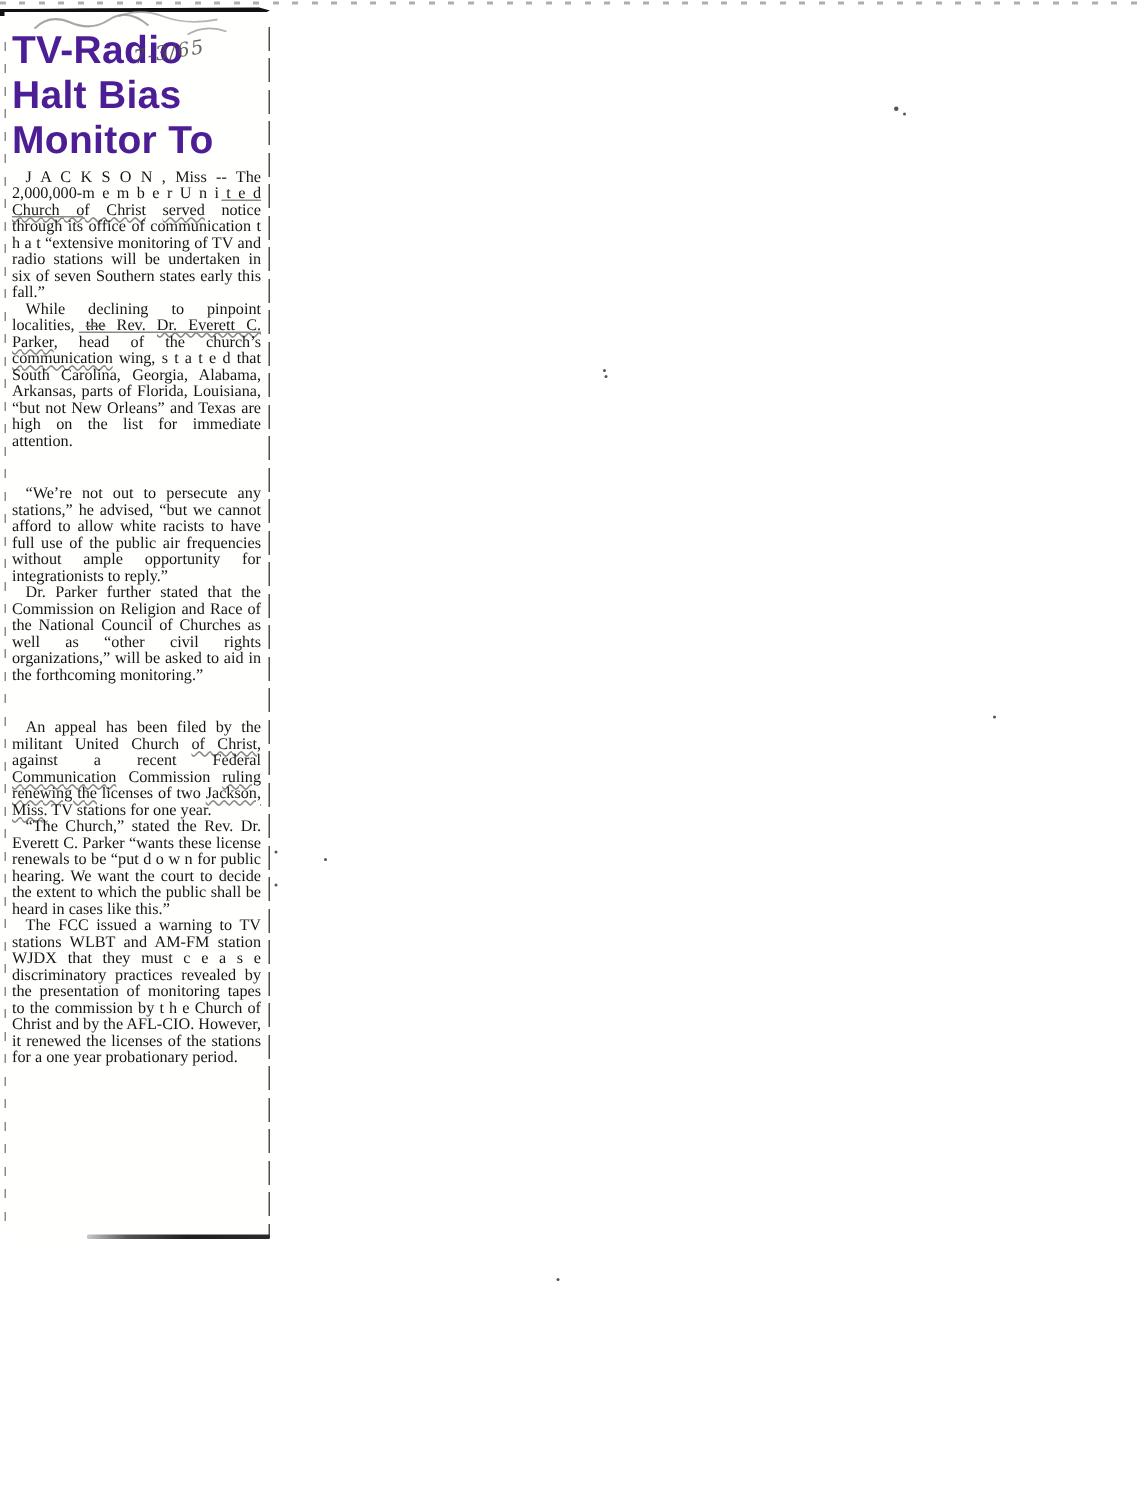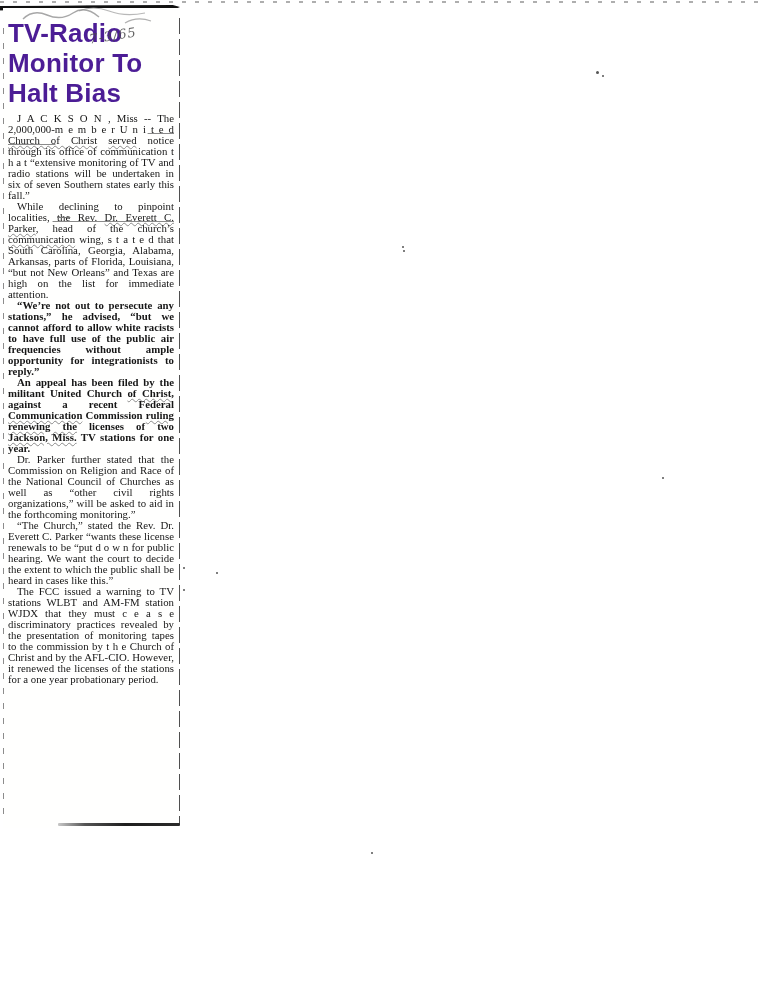--- a/index.html
+++ b/index.html
@@ -47,21 +47,21 @@
     font-family:"DejaVu Serif",serif;font-style:italic;
     font-size:13px;color:#4a4a4a;transform:rotate(-9deg);
     letter-spacing:1px;opacity:.85;white-space:nowrap;
   }
   .article-body{
     padding:3px 6px 0 5px;
     font-size:10.8px;line-height:11px;color:#161616;
     text-align:justify;
   }
   .para{margin:0;text-indent:9px;}
-  .para.bold{font-weight:700;}
+  .para.bold{font-weight:400;margin-top:24px;}
   .mk-u{text-decoration:underline;text-decoration-style:wavy;
         text-decoration-color:#8a8a8a;text-decoration-thickness:1px;text-underline-offset:1px;}
   .mk-o{text-decoration:overline;text-decoration-color:#8a8a8a;text-decoration-thickness:1px;}
   .mk-s{text-decoration:line-through;text-decoration-color:#777;text-decoration-thickness:1px;}
   .speck{position:absolute;background:#555;border-radius:50%;}
 </style>
 </head>
 <body>
 
 <div class="cut-line"></div>
@@ -75,30 +75,30 @@
   <svg class="scribbles" width="150" height="24" viewBox="0 0 150 24">
     <path d="M2,16 Q12,6 26,12 T52,10 T78,14" stroke="#8a8a8a" stroke-width="1.4" fill="none" opacity="0.75"></path>
     <path d="M58,8 q14,-6 30,0 t36,2" stroke="#9a9a9a" stroke-width="1.2" fill="none" opacity="0.7"></path>
     <path d="M104,20 q12,-7 26,-2" stroke="#8f8f8f" stroke-width="1.2" fill="none" opacity="0.7"></path>
   </svg>
 
   <div class="hw-date">7-3/65</div>
 
   <div class="headline">
     <div>TV-Radio</div>
+    <div>Halt Bias</div>
     <div>Monitor To</div>
-    <div>Halt Bias</div>
   </div>
 
   <div class="article-body">
       <p class="para"><span>J A C K S O N ,  Miss -- The 2,000,000-m e m b e r  U n i t e d  </span><span class="mk-u">Church of Christ</span><span> </span><span class="mk-u">served</span><span> </span><span class="mk-o">notice through its</span><span> office of communication  t h a t  “extensive monitoring of TV and radio stations will be undertaken in six of seven Southern states early this fall.”</span></p>
       <p class="para"><span>While declining to pinpoint localities, </span><span class="mk-s">the</span><span> Rev. </span><span class="mk-u">Dr. Everett C. Parker</span><span>, </span><span class="mk-o">head of the church’s</span><span> </span><span class="mk-u">communication</span><span> wing,  s t a t e d  that South Carolina, Georgia, Alabama, Arkansas, parts of Florida, Louisiana, “but not New Orleans” and Texas are high on the list for immediate attention.</span></p>
       <p class="para bold"><span>“We’re not out to persecute any stations,” he advised, “but we cannot afford to allow white racists to have full use of the public air frequencies without ample opportunity for integrationists to reply.”</span></p>
+      <p class="para"><span>Dr. Parker further stated that the Commission on Religion and Race of the National Council of Churches as well as “other civil rights organizations,” will be asked to aid in the forthcoming monitoring.”</span></p>
       <p class="para bold"><span>An appeal has been filed by the militant United Church </span><span class="mk-u">of Christ</span><span>, against a recent Federal </span><span class="mk-u">Communication</span><span> Commission </span><span class="mk-u">ruling renewing the</span><span> licenses of two </span><span class="mk-u">Jackson, Miss.</span><span> TV stations for one year.</span></p>
-      <p class="para"><span>Dr. Parker further stated that the Commission on Religion and Race of the National Council of Churches as well as “other civil rights organizations,” will be asked to aid in the forthcoming monitoring.”</span></p>
       <p class="para"><span>“The Church,” stated the Rev. Dr. Everett C. Parker “wants these license renewals to be “put  d o w n  for public hearing. We want the court to decide the extent to which the public shall be heard in cases like this.”</span></p>
       <p class="para"><span>The FCC issued a warning to TV stations WLBT and AM-FM station WJDX that they must  c e a s e  discriminatory practices revealed by the presentation of monitoring tapes to the commission by  t h e  Church of Christ and by the AFL-CIO. However, it renewed the licenses of the stations for a one year probationary period.</span></p>
     </div>
 </div>
 
 <div id="speck-layer">
     <div class="speck" style="left: 596px; top: 71px; width: 3px; height: 3px;"></div>
     <div class="speck" style="left: 602px; top: 75px; width: 2px; height: 2px;"></div>
     <div class="speck" style="left: 402px; top: 246px; width: 2px; height: 2px;"></div>
     <div class="speck" style="left: 403px; top: 250px; width: 2px; height: 2px;"></div>

